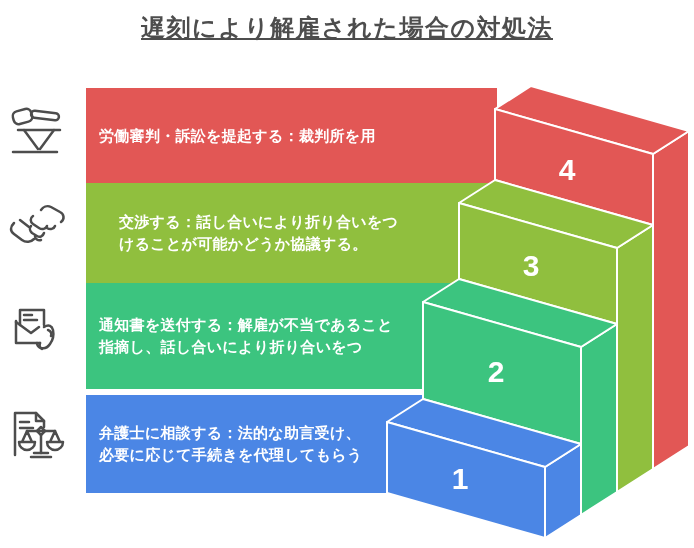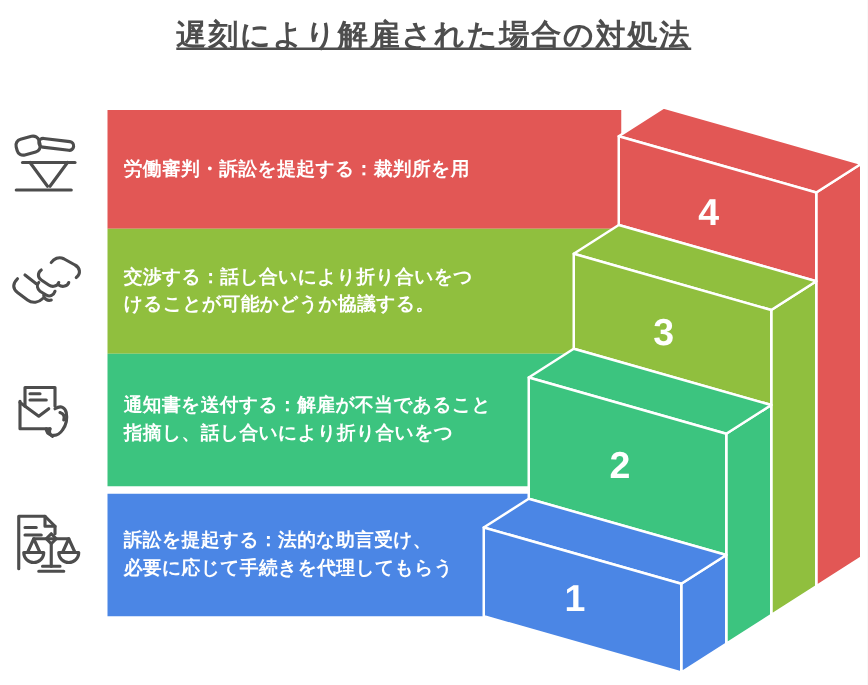--- a/index.html
+++ b/index.html
@@ -10,21 +10,21 @@
   body{background:#e8e8e8;font-family:"Liberation Sans",sans-serif}
   .canvas{
     position:relative;width:694px;height:548px;background:var(--bg);overflow:hidden;
   }
   .title{
     position:absolute;left:0;top:12px;width:100%;text-align:center;
     font-size:24px;font-weight:700;letter-spacing:1.5px;color:var(--title);text-decoration:underline;
   }
   .band{position:absolute;left:86px;}
   .band-4{top:88px;height:95px;width:411px;background:var(--c4);}
-  .band-3{top:183px;height:100px;width:411px;background:var(--c3);}
+  .band-3{top:183px;height:100px;width:411px;background:var(--c3);padding-left:20px;}
   .band-2{top:283px;height:106px;width:374px;background:var(--c2);}
   .band-1{top:395px;height:98px;width:374px;background:var(--c1);}
   .band-text{
     display:flex;flex-direction:column;justify-content:center;height:100%;
     padding-left:13px;color:#fff;font-size:15px;line-height:22px;font-weight:700;
     letter-spacing:.3px;white-space:nowrap;
   }
   .icon{position:absolute;left:7px;width:60px;height:60px}
   .icon svg{width:100%;height:100%}
   .icon-pos-1{top:102px}.icon-pos-2{top:202px}.icon-pos-3{top:303px}.icon-pos-4{top:407px}
@@ -98,21 +98,21 @@
     </div>
   </div>
   <div class="band band-2">
     <div class="band-text">
       <span>通知書を送付する：解雇が不当であること</span>
       <span>指摘し、話し合いにより折り合いをつ</span>
     </div>
   </div>
   <div class="band band-1">
     <div class="band-text">
-      <span>訴訟を提起する：法的な助言受け、</span>
+      <span>弁護士に相談する：法的な助言受け、</span>
       <span>必要に応じて手続きを代理してもらう</span>
     </div>
   </div>
 
   <svg class="stairs" viewBox="0 0 694 548">
 
     <g>
       <polygon class="f4" points="653,154 689,131 689,446 653,469"></polygon>
       <polygon class="f4" points="495,109 653,154 689,131 531,86"></polygon>
       <polygon class="f4" points="495,109 653,154 653,225 495,180"></polygon>

